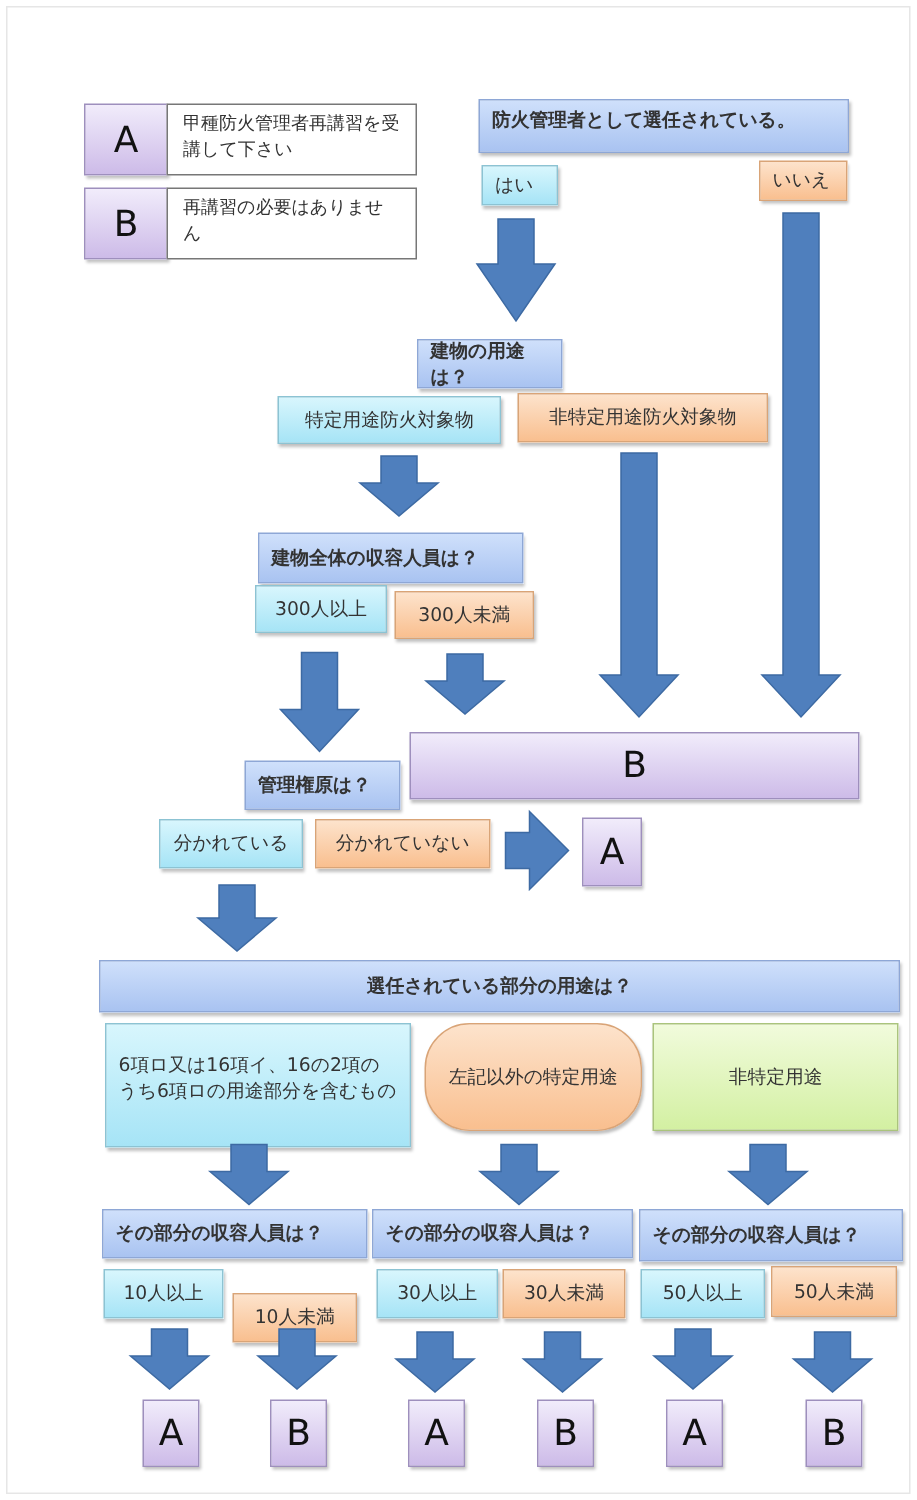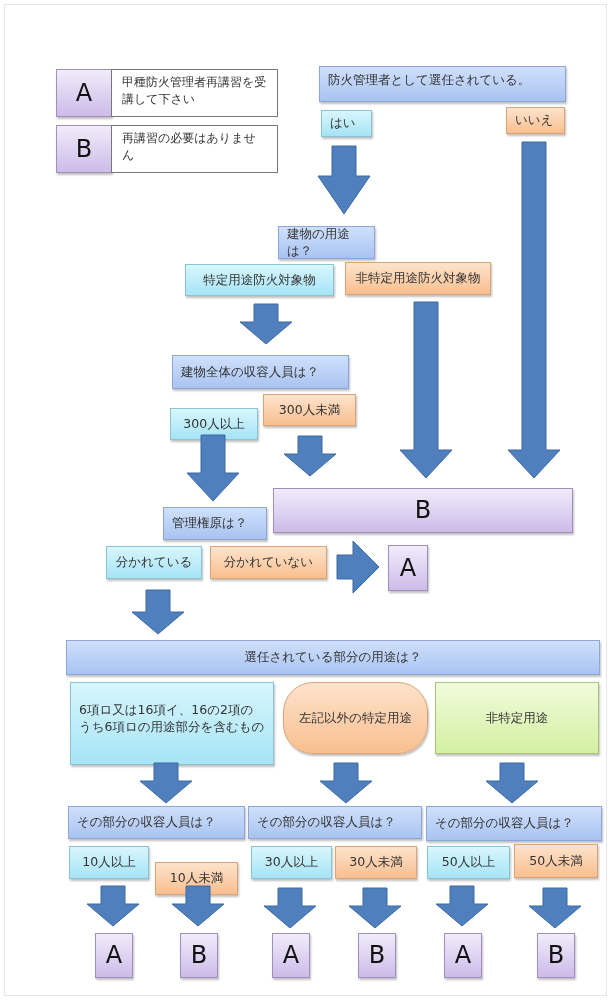--- a/index.html
+++ b/index.html
@@ -3,21 +3,21 @@
 <meta charset="utf-8">
 <style>
   html, body { margin:0; padding:0; background:#fff; }
   body { width:611px; height:1000px; position:relative; overflow:hidden;
          font-family:"DejaVu Sans", sans-serif; color:#333; }
   .frame { position:absolute; left:4px; top:4px; width:603px; height:992px;
            border:1px solid #e6e6e6; box-sizing:border-box; }
   .box { position:absolute; box-sizing:border-box; display:flex; align-items:center;
          font-size:12.5px; line-height:1.35; padding:0 8px;
          box-shadow:1px 2px 2px rgba(0,0,0,0.25); }
-  .q { background:linear-gradient(#cfe0fb,#a9c3f1); border:1px solid #8ea7d6; }
+  .q { background:linear-gradient(#cfe0fb,#a9c3f1); border:1px solid #8ea7d6;font-weight:bold; }
   .yes { background:linear-gradient(#d8f6fd,#a6e4f6); border:1px solid #8cc3d3; }
   .no { background:linear-gradient(#fde3cc,#f9bf8f); border:1px solid #d9a477; }
   .green { background:linear-gradient(#f1fbdc,#d3f0a2); border:1px solid #aac47c; }
   .res { background:linear-gradient(#f1ecfb,#cdbbe8); border:1px solid #9e8fbd;
          justify-content:center; font-size:24px; color:#111; padding:0; }
   .center { justify-content:center; text-align:center; }
   .legend-text { position:absolute; box-sizing:border-box; background:#fff;
          border:1px solid #777; font-size:12px; line-height:1.4; padding:4px 10px; }
   svg.arrow { position:absolute; overflow:visible; }
   svg.arrow polygon { fill:#4f7fbd; stroke:#3d6aa3; stroke-width:1; }
@@ -31,24 +31,24 @@
 <div class="legend-text" style="left:111px;top:69px;width:167px;height:48px;">甲種防火管理者再講習を受講して下さい</div>
 <div class="box res" style="left:56px;top:125px;width:56px;height:48px;">B</div>
 <div class="legend-text" style="left:111px;top:125px;width:167px;height:48px;">再講習の必要はありません</div>
 
 <div class="box q" style="left:319px;top:66px;width:247px;height:36px;align-items:flex-start;padding-top:5px;">防火管理者として選任されている。</div>
 <div class="box yes" style="left:321px;top:110px;width:51px;height:27px;">はい</div>
 <div class="box no" style="left:506px;top:107px;width:59px;height:27px;">いいえ</div>
 
 <div class="box q" style="left:278px;top:226px;width:97px;height:33px;">建物の用途は？</div>
 <div class="box yes center" style="left:185px;top:264px;width:149px;height:32px;">特定用途防火対象物</div>
-<div class="box no center" style="left:345px;top:262px;width:146px;height:33px;">非特定用途防火対象物</div>
+<div class="box no center" style="left:345px;top:262px;width:167px;height:33px;">非特定用途防火対象物</div>
 
 <div class="box q" style="left:172px;top:355px;width:177px;height:34px;">建物全体の収容人員は？</div>
-<div class="box yes center" style="left:170px;top:408px;width:88px;height:32px;">300人以上</div>
+<div class="box yes center" style="left:170px;top:390px;width:88px;height:32px;">300人以上</div>
 <div class="box no center" style="left:263px;top:394px;width:93px;height:32px;">300人未満</div>
 
 <div class="box res" style="left:273px;top:488px;width:300px;height:45px;">B</div>
 
 <div class="box q" style="left:163px;top:507px;width:104px;height:33px;">管理権原は？</div>
 <div class="box yes center" style="left:106px;top:546px;width:96px;height:33px;text-align:center;">分かれている</div>
 <div class="box no center" style="left:210px;top:546px;width:117px;height:33px;">分かれていない</div>
 <div class="box res" style="left:388px;top:545px;width:40px;height:46px;">A</div>
 
 <div class="box q center" style="left:66px;top:640px;width:534px;height:35px;">選任されている部分の用途は？</div>

